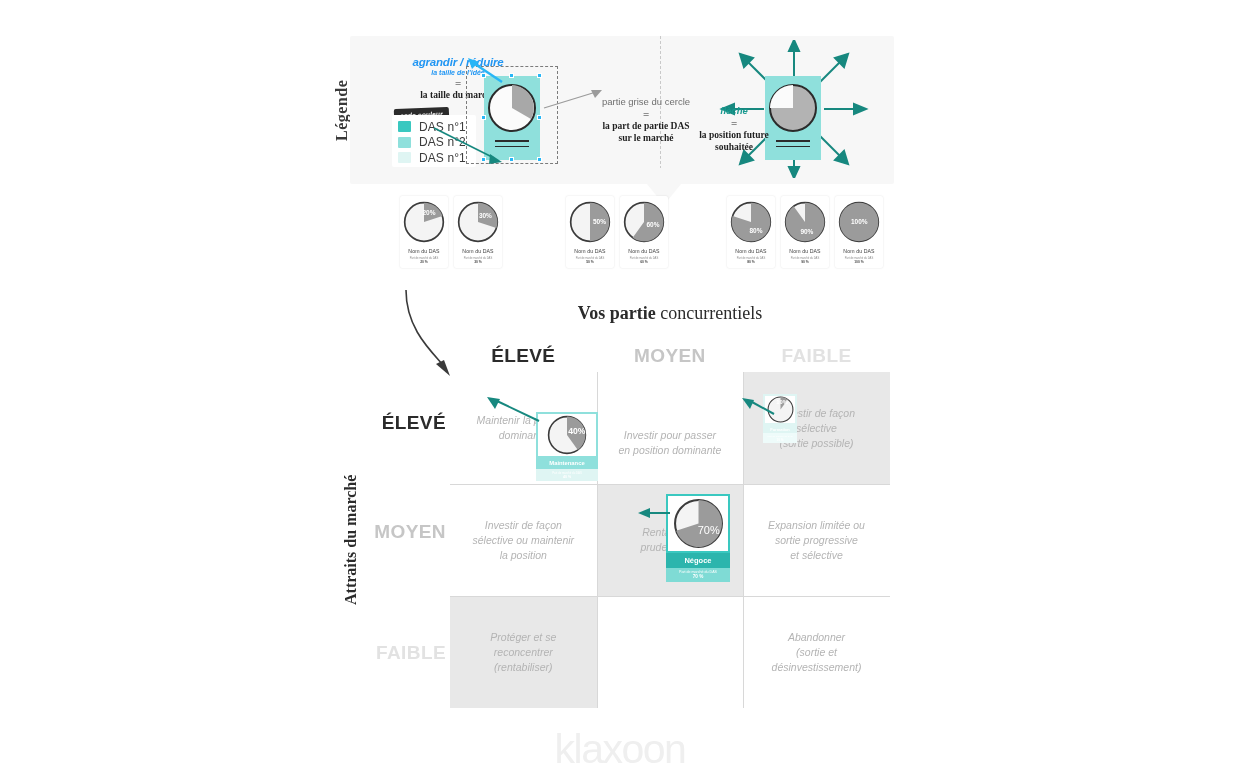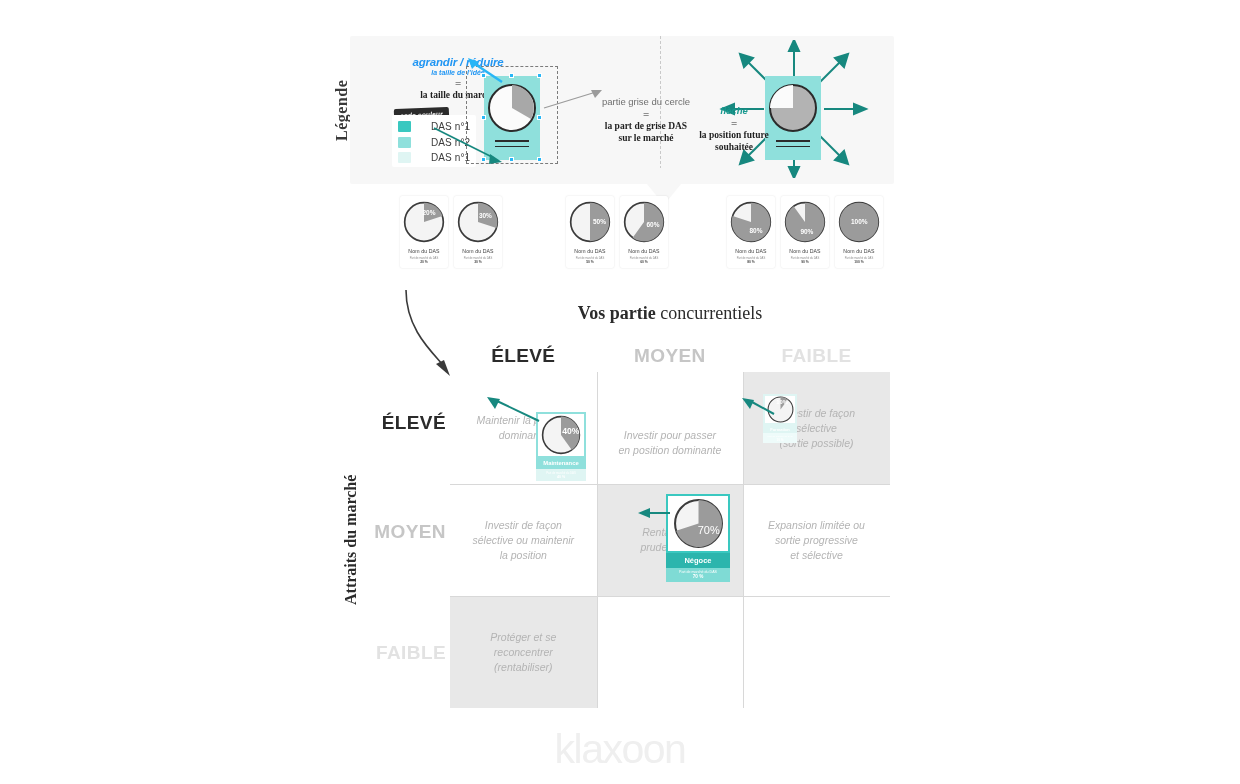--- a/index.html
+++ b/index.html
@@ -59,21 +59,21 @@
     letter-spacing: 0.2px;
   }
   .swatch-box {
     position: absolute; left: 392px; top: 115px;
     width: 84px; height: 52px;
     background: #ffffff; border-radius: 2px;
     padding: 4px 0 0 6px;
   }
   .swatch-row { display: flex; align-items: center; height: 15.5px; }
   .swatch-chip { width: 13px; height: 11px; border-radius: 1px; }
-  .swatch-label { font-size: 10px; color: #3c3c3c; margin-left: 20px; letter-spacing: 0.1px; }
+  .swatch-label { font-size: 12px; color: #3c3c3c; margin-left: 8px; letter-spacing: 0.1px; }
 
   
   .idea-card-l {
     position: absolute; left: 484px; top: 76px;
     width: 56px; height: 84px;
     background: #8fe0dc;
   }
   .sel-dashed {
     position: absolute; left: 466px; top: 66px;
     width: 92px; height: 98px;
@@ -248,21 +248,21 @@
 
   <div class="gray-arrow-r">
     <svg width="62" height="30" viewBox="0 0 62 30">
       <path d="M2,22 L54,6" stroke="#9b9b9b" stroke-width="1.2" fill="none"></path>
       <path d="M60,4 L49,4 L53,12 Z" fill="#9b9b9b"></path>
     </svg>
   </div>
   <div class="lg-right-text">
     <div class="lg-gray-italic">partie grise du cercle</div>
     <div class="lg-eq">=</div>
-    <div class="lg-bold-serif">la part de grise DAS</div>
+    <div class="lg-bold-serif">la part de partie DAS</div>
     <div class="lg-bold-serif">sur le marché</div>
   </div>
 
   <div class="teal-swatch-arrow">
     <svg width="80" height="44" viewBox="0 0 80 44">
       <path d="M2,4 L62,34" stroke="#17887f" stroke-width="1.6" fill="none"></path>
       <path d="M70,38 L58,30 L57,40 Z" fill="#17887f"></path>
     </svg>
   </div>
 
@@ -420,28 +420,31 @@
       </div>
     <div class="cell shaded" id="cell-4" style="left:146.6px;top:112px">
         <span class="cell-txt">Rentabiliser<br>prudemment</span>
       </div>
     <div class="cell shaded" id="cell-6" style="left:0;top:224px">
         <span class="cell-txt">Protéger et se<br>reconcentrer<br>(rentabiliser)</span>
       </div>
     <div class="cell" id="cell-5" style="left:293.2px;top:112px">
         <span class="cell-txt">Expansion limitée ou<br>sortie progressive<br>et sélective</span>
       </div>
+    <div class="cell" id="cell-8" style="left:293.2px;top:224px">
+        <span class="cell-txt">Abandonner<br>(sortie et<br>désinvestissement)</span>
+      </div>
 
     <div class="grid-line" style="left:0;top:112px;width:440px;height:1px"></div>
     <div class="grid-line" style="left:0;top:224px;width:440px;height:1px"></div>
     <div class="grid-line" style="left:146.6px;top:0;width:1px;height:336px"></div>
     <div class="grid-line" style="left:293.2px;top:0;width:1px;height:336px"></div>
   </div>
 
-  <div class="m-card" id="mcard-0" style="left:536px;top:412px;width:50px">
+  <div class="m-card" id="mcard-0" style="left:536px;top:412px;width:62px">
       <div class="frame" style="border-color: rgb(143, 224, 220); height: 46px; display: flex; align-items: center; justify-content: center;">
         <div style="position: relative; width: 40px; height: 40px;"><svg viewBox="0 0 100 100" width="40" height="40">
             <circle cx="50" cy="50" r="46" fill="#f4f4f4" stroke="#3b3b3b" stroke-width="4"></circle>
             <path d="M50,50 L50,4 A46,46 0 0 1 77.04,87.21 Z" fill="#9b9b9b"></path>
           </svg><span style="position: absolute; color: rgb(255, 255, 255); font-weight: bold; font-size: 8.59375px; left: 21.2972px; top: 11.3175px;">40%</span></div>
       </div>
       <div class="foot" style="background: rgb(143, 224, 220); padding: 2.34375px 0px;">
         <div class="m-foot-name" style="font-size: 5.85938px;">Maintenance</div>
       </div>
       <div class="foot" style="background: rgb(223, 245, 243); padding: 1.95312px 0px;">

